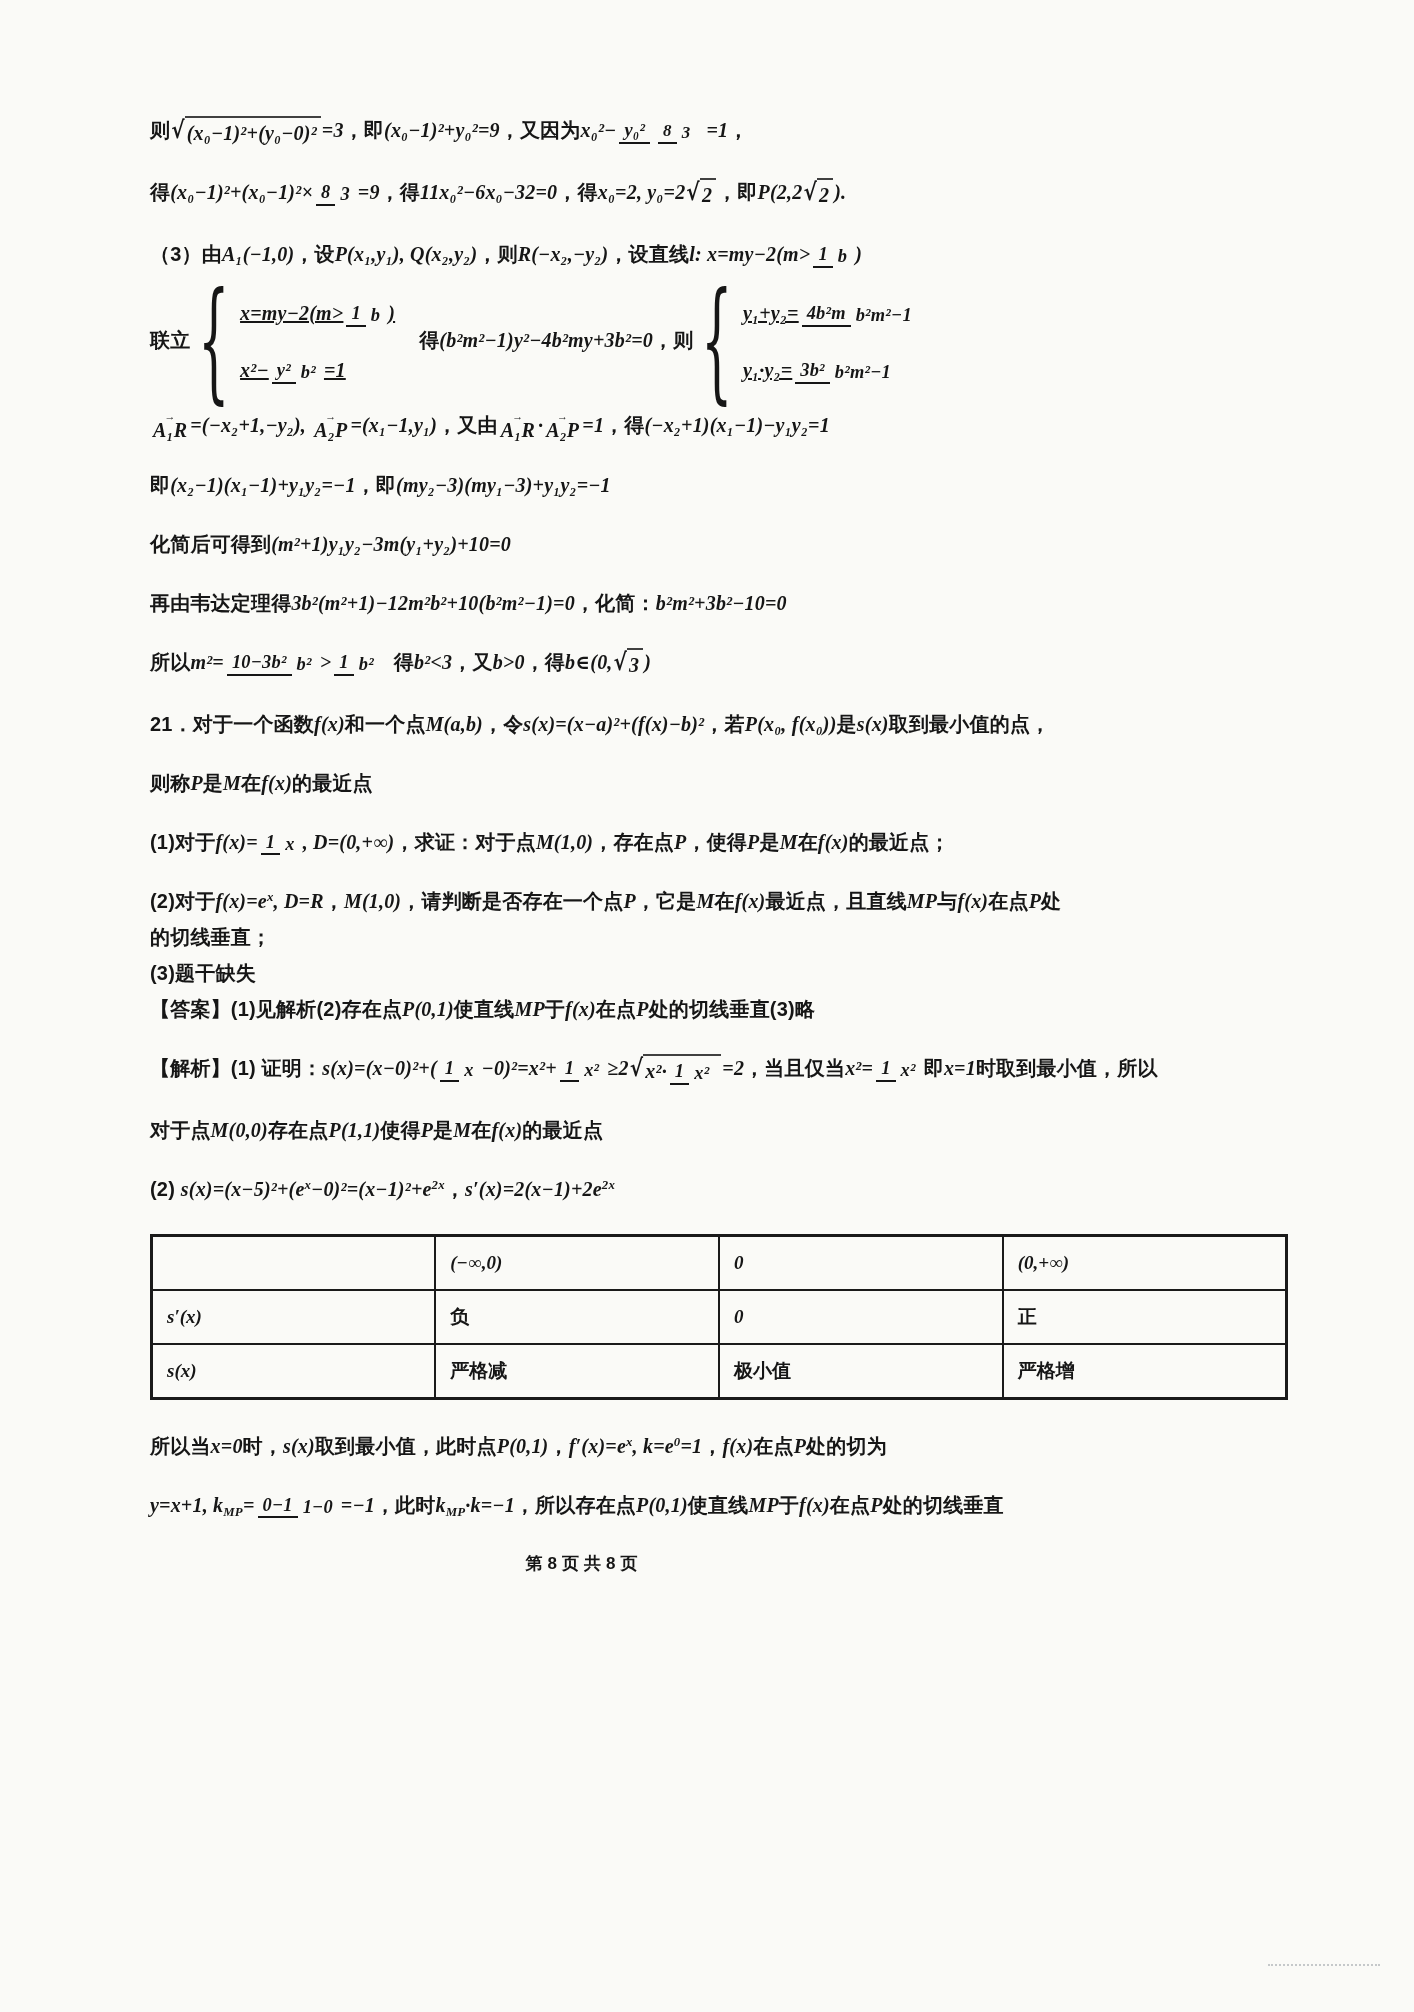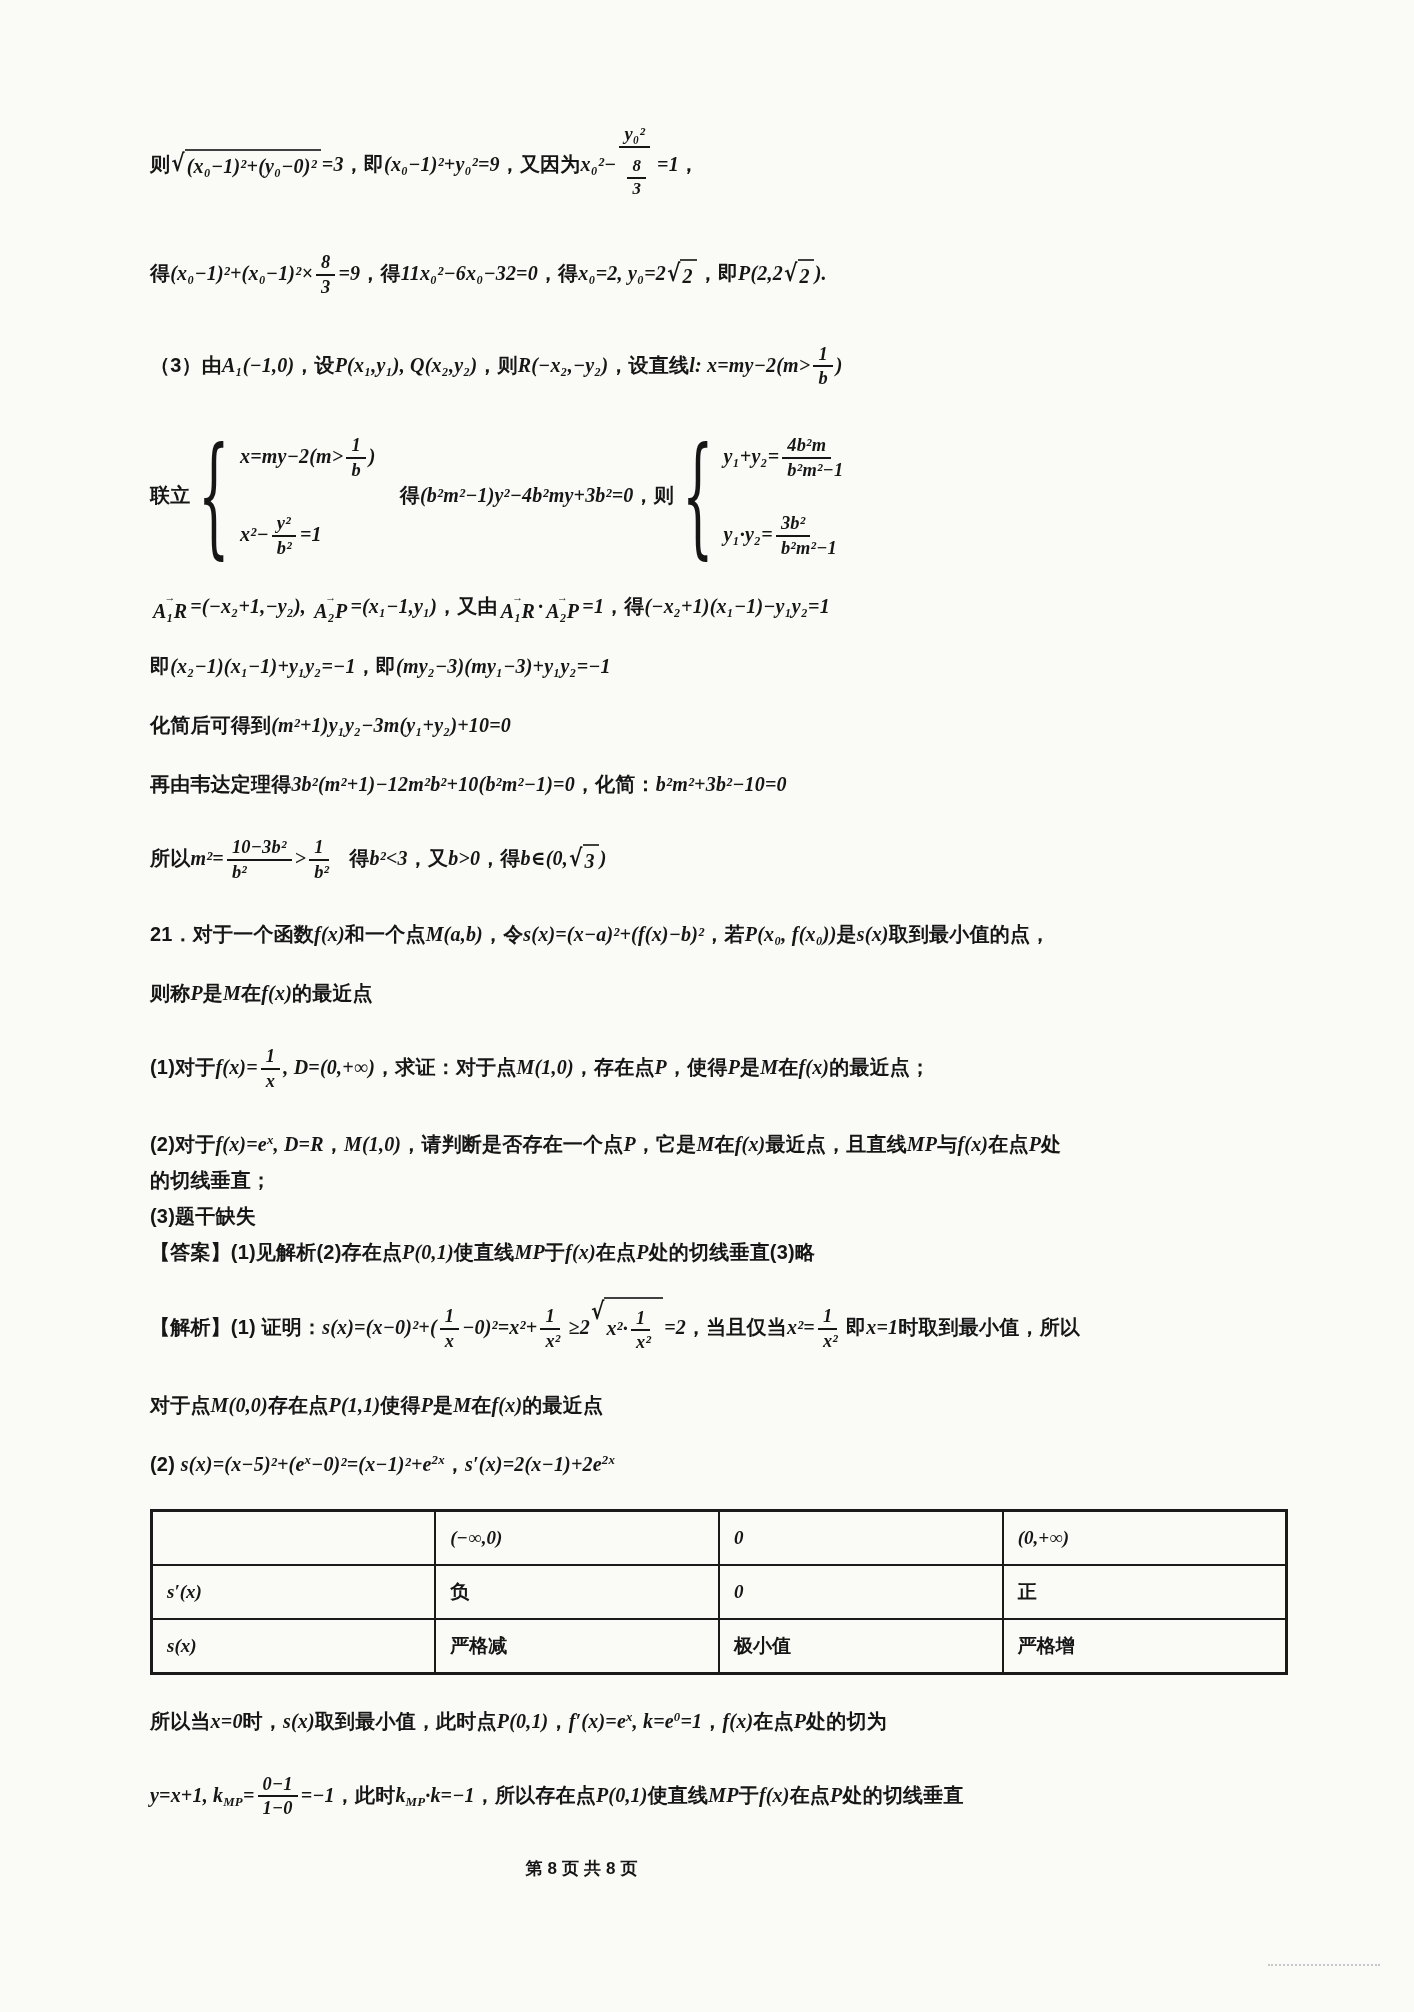--- a/index.html
+++ b/index.html
@@ -31,22 +31,22 @@
   }
   .m {
     font-family:"Liberation Serif","DejaVu Serif",serif;
     font-style:italic;
     font-weight:700;
   }
   sup.m, sub.m { font-size:64%; font-weight:700; }
   sub.m { vertical-align:-0.35em; }
   sup.m { vertical-align:0.55em; }
   .frac {
-    display:inline-flex; flex-direction:column; align-items:flex-start;
-    vertical-align:middle; margin:8px 3px; line-height:1.12; font-size:0.92em;
+    display:inline-flex; flex-direction:row; align-items:center;
+    vertical-align:middle; margin:0 3px; line-height:1.12; font-size:0.92em;
   }
   .fn { padding:0 5px 1px; border-bottom:2px solid #161616; text-align:center; }
   .fd { padding:1px 5px 0; text-align:center; }
   .sqrt { display:inline-flex; align-items:flex-start; vertical-align:middle; margin:0 1px; }
   .rad {
     font-style:normal; font-weight:700;
     font-family:"DejaVu Sans",sans-serif;
     transform:scaleY(1.18); transform-origin:top center;
     line-height:1.2;
   }
@@ -57,21 +57,21 @@
   }
   .vec-arrow { font-size:0.55em; line-height:0.65; font-style:normal; font-weight:700; }
   .cases { display:inline-flex; align-items:center; vertical-align:middle; margin:0 4px; }
   .brace {
     font-size:62px; font-style:normal; font-weight:400;
     font-family:"DejaVu Serif",serif;
     line-height:1;
     transform:scaleY(2.1) scaleX(0.8);
     margin-right:6px;
   }
-  .cases-rows { display:inline-flex; flex-direction:column; gap:17px; }
+  .cases-rows { display:inline-flex; flex-direction:column; gap:28px;text-decoration:underline; }
   .cases-row { white-space:nowrap; }
   .sp { display:inline-block; }
   .soln-table {
     border-collapse:collapse;
     width:100%;
     margin:12px 0 32px;
     border:3px solid #1a1a1a;
   }
   .soln-table td {
     border:2px solid #1a1a1a;

